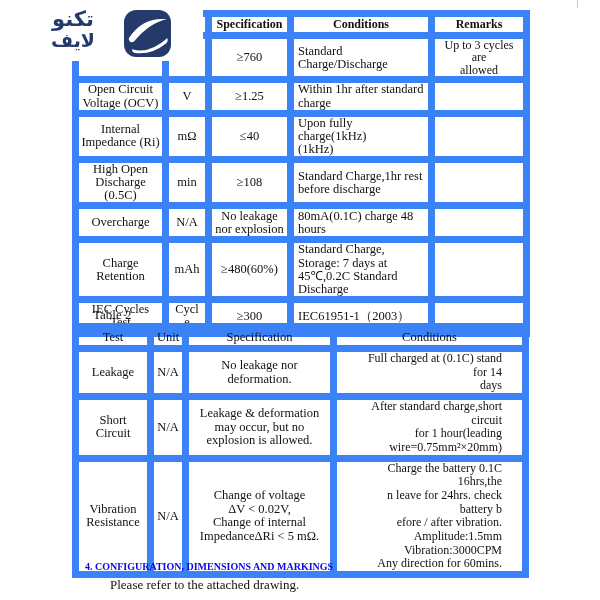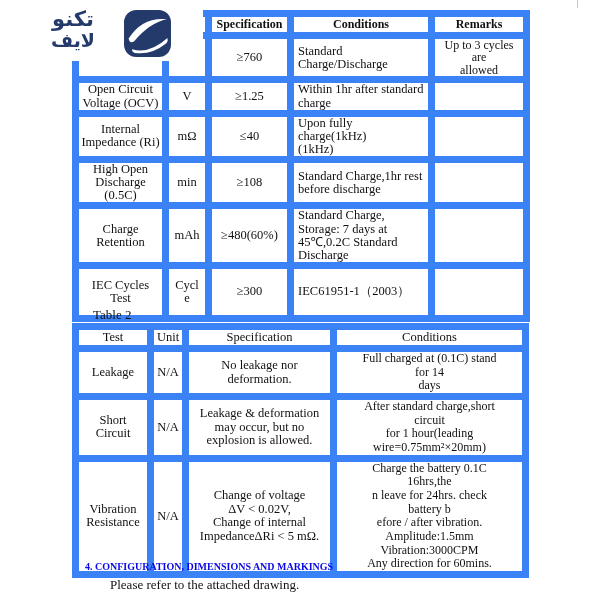--- a/index.html
+++ b/index.html
@@ -25,21 +25,21 @@
   .t1 tr:nth-child(5){height:40px;}
   .t1 tr:nth-child(6){height:34px;}
   .t1 tr:nth-child(7){height:53px;}
   .t1 tr:nth-child(8){height:34px;}
 
   
   .t2-caption{position:absolute;left:93px;top:307px;font-size:13px;}
   .t2{left:72px;top:323px;width:450px;}
   .t2 td{font-size:12.5px;line-height:1.08;}
   .t2 th{font-weight:normal;font-size:12.5px;padding:0;}
-  .t2 .cond{text-align:center;font-size:12px;line-height:1.14;padding:0 20px;}
+  .t2 .cond{text-align:right;font-size:12px;line-height:1.14;padding:0 20px;}
   .t2 tr:nth-child(1){height:17px;}
   .t2 tr:nth-child(2){height:34px;}
   .t2 tr:nth-child(3){height:45px;}
   .t2 tr:nth-child(4){height:87px;}
 
   
   .logo-patch{position:absolute;left:0;top:0;width:203px;height:61px;background:#fff;z-index:4;}
   .logo-mark{position:absolute;left:123px;top:9px;width:49px;height:49px;z-index:5;}
   .logo-words{position:absolute;left:40px;top:9px;width:66px;z-index:5;
     text-align:center;direction:rtl;color:#243a6b;font-weight:bold;
@@ -108,20 +108,29 @@
       <td class="pre">High Open
 Discharge
 (0.5C)</td>
       <td class="pre">min</td>
       <td class="pre">≥108</td>
       <td class="pre cond">Standard Charge,1hr rest
 before discharge</td>
       <td class="pre remarks"></td>
     </tr>
     <tr>
+      <td class="pre">Overcharge</td>
+      <td class="pre">N/A</td>
+      <td class="pre">No leakage
+nor explosion</td>
+      <td class="pre cond">80mA(0.1C) charge 48
+hours</td>
+      <td class="pre remarks"></td>
+    </tr>
+    <tr>
       <td class="pre">Charge
 Retention</td>
       <td class="pre">mAh</td>
       <td class="pre">≥480(60%)</td>
       <td class="pre cond">Standard Charge,
 Storage: 7 days at
 45℃,0.2C Standard
 Discharge</td>
       <td class="pre remarks"></td>
     </tr>

